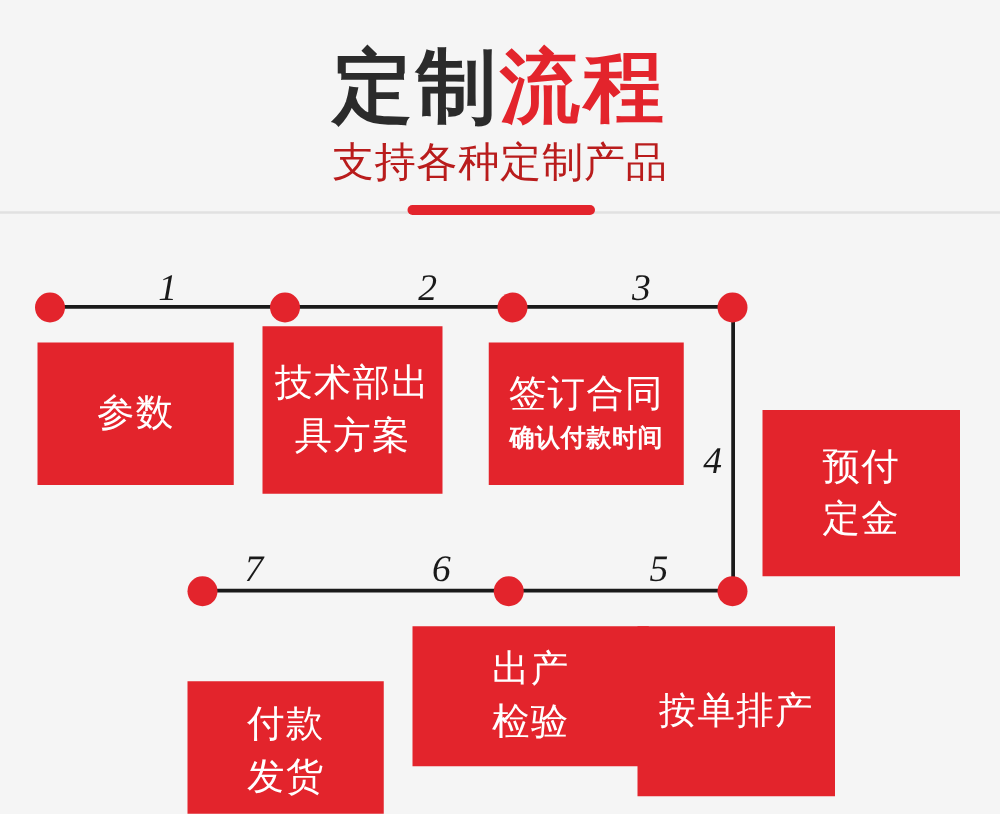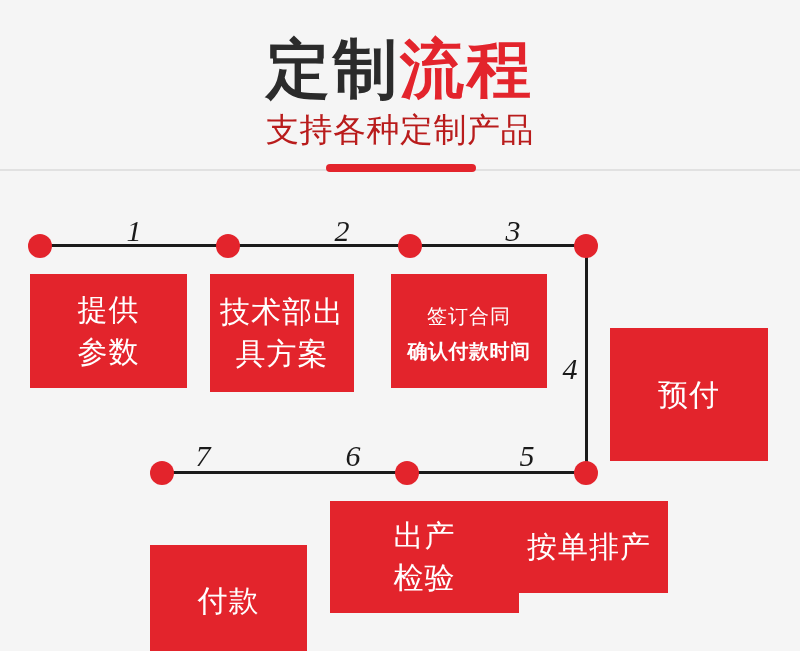--- a/index.html
+++ b/index.html
@@ -102,28 +102,28 @@
     flex-direction: column;
     align-items: center;
     justify-content: center;
     text-align: center;
     font-size: 30px;
     line-height: 42px;
     letter-spacing: 1px;
     z-index: 2;
   }
   .box-b1 { left: 30px;  top: 274px; width: 157px; height: 114px; }
-  .box-b2 { left: 210px; top: 274px; width: 144px; height: 118px; }
+  .box-b2 { left: 210px; top: 261px; width: 144px; height: 134px; }
   .box-b3 { left: 391px; top: 274px; width: 156px; height: 114px; }
   .box-b4 { left: 610px; top: 328px; width: 158px; height: 133px; text-align: center; }
-  .box-b5 { left: 510px; top: 501px; width: 158px; height: 92px; }
+  .box-b5 { left: 510px; top: 501px; width: 158px; height: 136px; }
   .box-b6 { left: 330px; top: 501px; width: 189px; height: 112px; }
   .box-b7 { left: 150px; top: 501px; width: 157px; height: 112px; margin-top: 44px; }
 
-  .box-b3 .main { font-size: 20px; line-height: 40px; }
+  .box-b3 .main { font-size: 30px; line-height: 40px; }
   .box-b3 .sub  { font-size: 20px; line-height: 30px; font-weight: 700; letter-spacing: 0.5px; }
 </style>
 </head>
 <body>
 
 <div class="stage">
 
   <div class="title"><span>定制</span><span class="red">流程</span></div>
   <div class="subtitle">支持各种定制产品</div>
   <div class="divider"></div>
@@ -143,39 +143,40 @@
 
   <div class="step-num num-1">1</div>
   <div class="step-num num-2">2</div>
   <div class="step-num num-3">3</div>
   <div class="step-num num-4">4</div>
   <div class="step-num num-5">5</div>
   <div class="step-num num-6">6</div>
   <div class="step-num num-7">7</div>
 
   <div class="flow-box box-b1">
-    <span>提供</span>
     <span>参数</span>
   </div>
   <div class="flow-box box-b2">
     <span>技术部出</span>
     <span>具方案</span>
   </div>
   <div class="flow-box box-b3">
     <span class="main">签订合同</span>
     <span class="sub">确认付款时间</span>
   </div>
   <div class="flow-box box-b4">
     <span>预付</span>
+    <span>定金</span>
   </div>
 
   <div class="flow-box box-b5">
     <span>按单排产</span>
   </div>
   <div class="flow-box box-b6">
     <span>出产</span>
     <span>检验</span>
   </div>
   <div class="flow-box box-b7">
     <span>付款</span>
+    <span>发货</span>
   </div>
 
 </div>
 
 </body></html>

